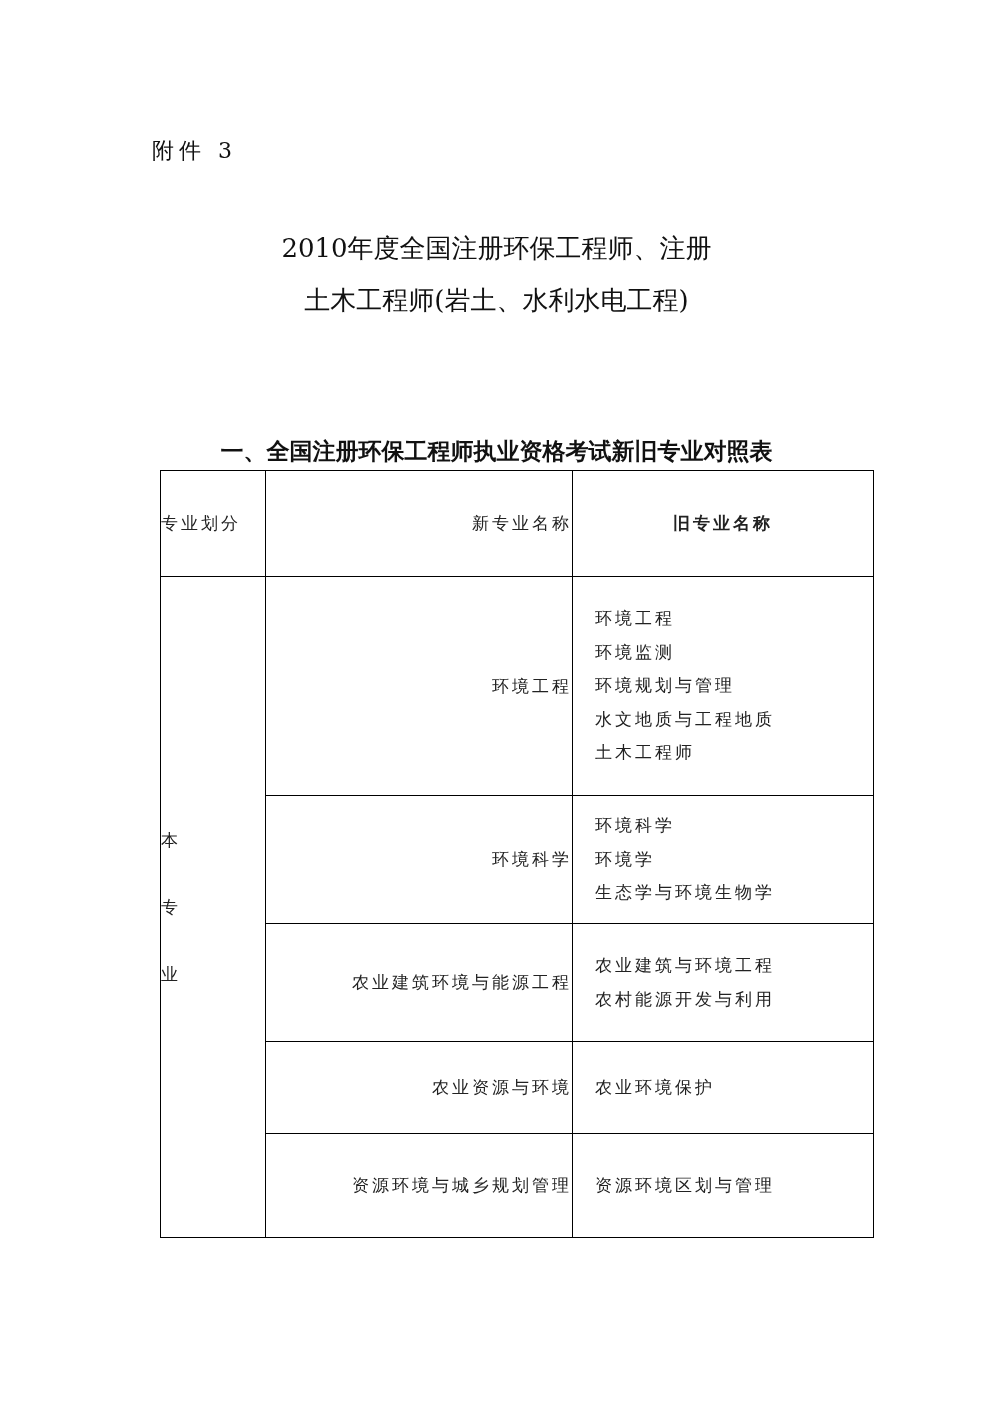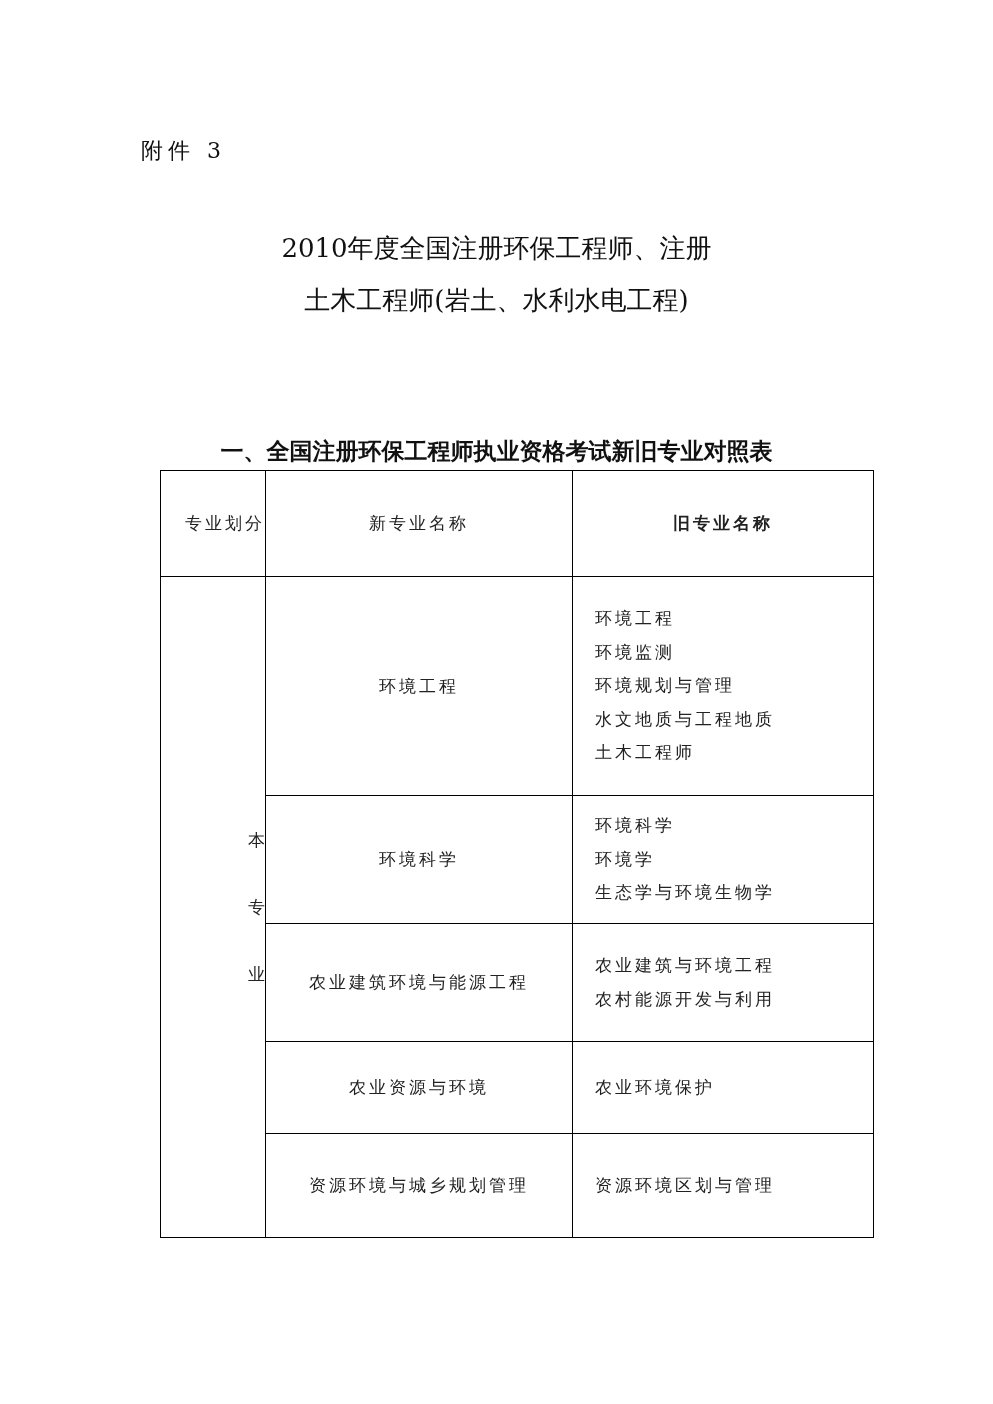--- a/index.html
+++ b/index.html
@@ -1,24 +1,24 @@
 <!DOCTYPE html>
 <html><head>
 <meta charset="utf-8">
 <style>
   html, body { margin:0; padding:0; background:#ffffff; }
   body { width:993px; height:1404px; position:relative; overflow:hidden; color:#111; }
-  .attach { position:absolute; left:141px; top:136px; font-family:"DejaVu Serif","Liberation Serif",serif; font-size:22px; letter-spacing:5px; }
+  .attach { position:absolute; left:152px; top:136px; font-family:"DejaVu Serif","Liberation Serif",serif; font-size:22px; letter-spacing:5px; }
   .title { position:absolute; left:0; width:993px; top:222px; text-align:center; font-family:"DejaVu Serif","Liberation Serif",serif; font-size:26px; line-height:52px; }
   .title div { white-space:nowrap; }
   .subtitle { position:absolute; left:0; width:993px; top:434px; text-align:center; font-family:"DejaVu Sans","Liberation Sans",sans-serif; font-weight:bold; font-size:23px; line-height:34px; white-space:nowrap; }
   table.cmp { position:absolute; left:160px; top:470px; border-collapse:collapse; font-family:"DejaVu Sans","Liberation Sans",sans-serif; font-size:17px; color:#222; }
   table.cmp td { border:1.5px solid #000; padding:0; vertical-align:middle; }
-  .c1 { width:104px; text-align:right; }
-  .c2 { width:306px; text-align:center; }
+  .c1 { width:104px; text-align:left; }
+  .c2 { width:306px; text-align:right; }
   .c3 { width:278px; text-align:left; padding-left:22px !important; }
   .hdr td { height:105px; letter-spacing:3px; }
   .olist div { line-height:33.5px; letter-spacing:3px; }
   .newname { letter-spacing:3px; }
   .vert div { line-height:67px; }
 </style>
 </head>
 <body>
 
 <div class="attach">附件 3</div>

